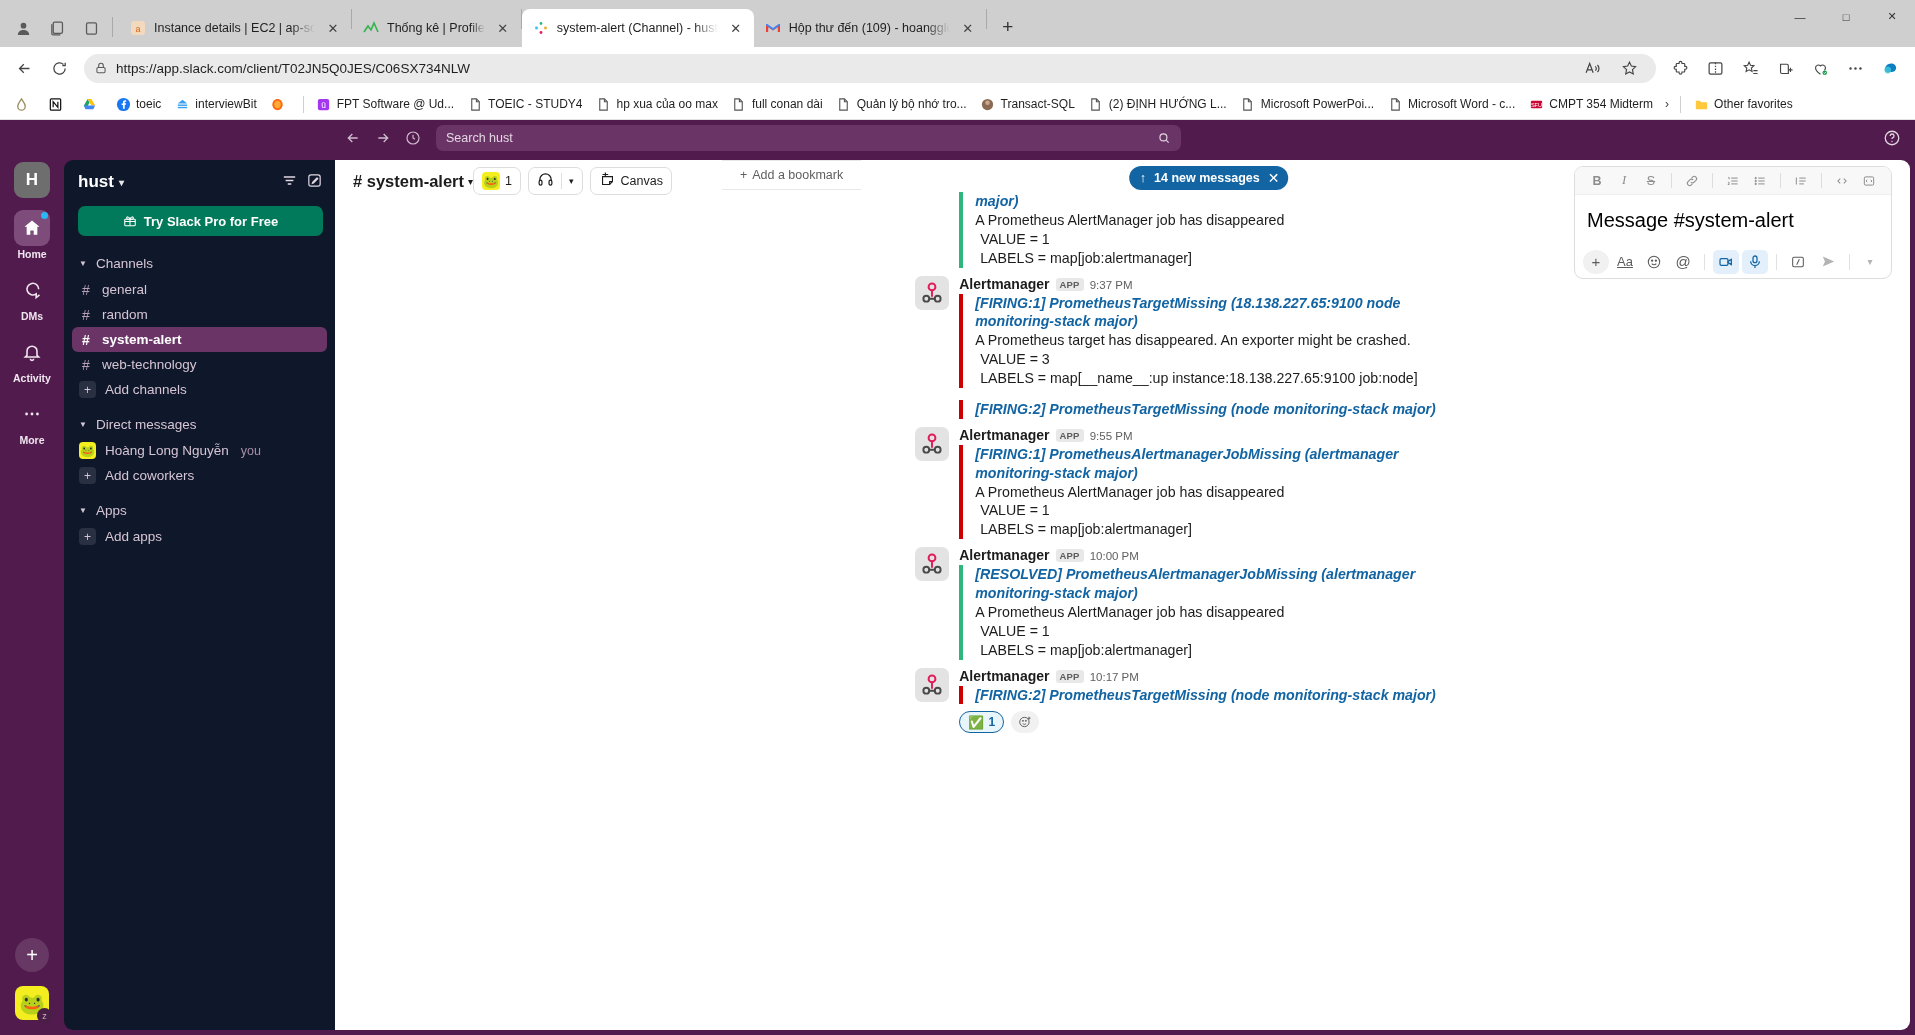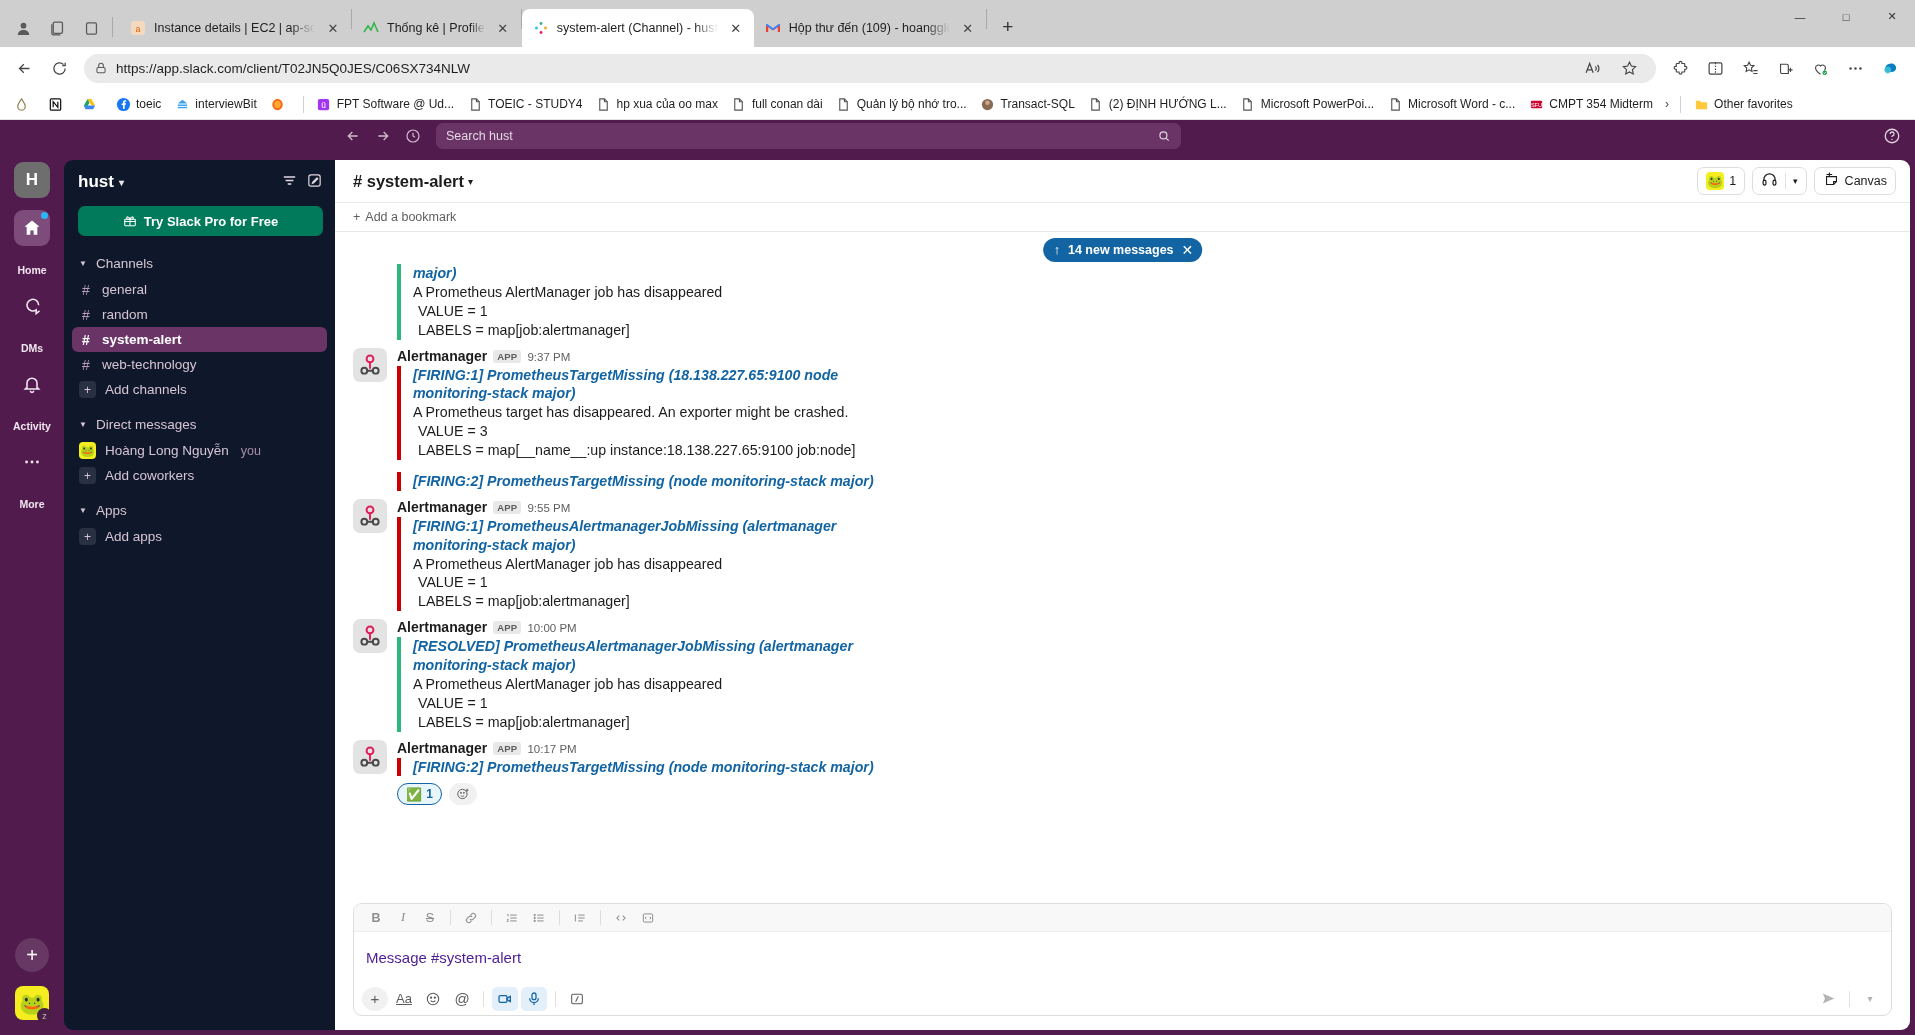--- a/index.html
+++ b/index.html
@@ -65,22 +65,22 @@
   .bm { display: flex; align-items: center; gap: 5px; padding: 3px 6px; border-radius: 4px; white-space: nowrap; }
   .bm-ico { width: 16px; height: 16px; flex: none; display: flex; align-items: center; justify-content: center; }
   .bm-ico svg { width: 15px; height: 15px; }
   .bm-chev { padding: 3px 5px; color: #444; font-size: 12px; }
   .bm-sep { width: 1px; height: 17px; background: #d0d0d0; margin: 0 5px; }
 
   
   .slack { flex: 1; background: #511b4d; display: flex; flex-direction: column; overflow: hidden; }
 
   .slack-top {
-    height: 40px; display: flex; align-items: flex-end; flex: none;
-    padding: 11px 10px; position: relative;
+    height: 40px; display: flex; align-items: flex-start; flex: none;
+    padding: 5px 10px; position: relative;
   }
   .st-nav { display: flex; align-items: center; gap: 4px; margin-left: 330px; }
   .st-btn { width: 26px; height: 26px; display: flex; align-items: center; justify-content: center; color: #cfbccd; }
   .st-btn svg { width: 16px; height: 16px; }
   .searchbar {
     width: 745px; height: 26px; background: #6b3467; border-radius: 7px;
     display: flex; align-items: center; padding: 0 10px; margin-left: 10px;
     color: #e3d7e2; font-size: 12.5px;
   }
   .search-ico { margin-left: auto; display: flex; color: #e3d7e2; }
@@ -90,21 +90,21 @@
 
   .slack-body { flex: 1; display: flex; overflow: hidden; padding: 0 5px 5px 0; }
 
   
   .rail { width: 64px; flex: none; display: flex; flex-direction: column; align-items: center; padding-top: 2px; }
   .rail-logo {
     width: 36px; height: 36px; border-radius: 9px; background: #6e6e6e;
     color: #fff; display: flex; align-items: center; justify-content: center;
     font-size: 17px; font-weight: 700; margin-bottom: 12px;
   }
-  .rail-item { width: 56px; display: flex; flex-direction: column; align-items: center; gap: 18px; margin-bottom: 12px; color: #f0e6ef; }
+  .rail-item { width: 56px; display: flex; flex-direction: column; align-items: center; gap: 2px; margin-bottom: 12px; color: #f0e6ef; }
   .rail-box { width: 36px; height: 36px; border-radius: 9px; display: flex; align-items: center; justify-content: center; position: relative; }
   .rail-box.sel { background: #7e4c7a; }
   .rail-box svg { width: 20px; height: 20px; }
   .rail-label { font-size: 10.5px; font-weight: 700; }
   .rail-dot { position: absolute; top: 2px; right: 2px; width: 7px; height: 7px; border-radius: 50%; background: #2bb6f6; }
   .rail-bottom { margin-top: auto; display: flex; flex-direction: column; align-items: center; gap: 14px; padding-bottom: 10px; }
   .rail-plus { width: 34px; height: 34px; border-radius: 50%; background: #74407010; background-color: rgba(255,255,255,.13); color: #fff; display: flex; align-items: center; justify-content: center; font-size: 20px; }
   .rail-avatar { width: 34px; height: 34px; border-radius: 8px; position: relative; overflow: visible; }
   .rail-avatar .pic { width: 34px; height: 34px; border-radius: 8px; background: #f4ee21; display: flex; align-items: center; justify-content: center; font-size: 21px; line-height: 1; }
   .rail-avatar .presence { position: absolute; right: -3px; bottom: -3px; width: 15px; height: 15px; border-radius: 50%; background: #4a1f46; color: #c9b5c8; font-size: 9px; display: flex; align-items: center; justify-content: center; }
@@ -135,21 +135,21 @@
   .sb-row.active .sb-hash { color: #fff; }
   .sb-plus {
     width: 17px; height: 17px; border-radius: 4px; background: rgba(255,255,255,.11);
     display: flex; align-items: center; justify-content: center; font-size: 12px; color: #d6c6d5;
   }
   .sb-dm-avatar { width: 17px; height: 17px; border-radius: 4px; background: #f4ee21; display: flex; align-items: center; justify-content: center; font-size: 12px; line-height: 1; }
   .sb-you { color: #a98fa8; font-size: 12.5px; margin-left: 3px; }
   .sb-gap { height: 9px; }
 
   
-  .main { flex: 1; background: #fff; border-radius: 0 9px 9px 0; display: flex; flex-direction: column; overflow: hidden; min-width: 0; }
+  .main { flex: 1; background: #fff; border-radius: 0 9px 9px 0; display: flex; flex-direction: row; overflow: hidden; min-width: 0; gap: 36px; }
   .ch-head { height: 42px; flex: none; display: flex; align-items: center; padding: 0 14px 0 18px; }
   .ch-name { font-size: 16.5px; font-weight: 700; color: #1d1c1d; display: flex; align-items: center; gap: 4px; }
   .ch-name .chev { font-size: 10px; font-weight: 400; }
   .ch-right { margin-left: auto; display: flex; align-items: center; gap: 7px; }
   .pill { height: 28px; border: 1px solid #ddd; border-radius: 7px; display: flex; align-items: center; padding: 0 8px; gap: 5px; font-size: 12.5px; color: #1d1c1d; }
   .pill svg { width: 17px; height: 17px; }
   .mini-ava { width: 18px; height: 18px; border-radius: 4px; background: #f4ee21; display: flex; align-items: center; justify-content: center; font-size: 13px; line-height: 1; }
   .pill .vdiv { width: 1px; height: 16px; background: #e0e0e0; margin: 0 2px; }
 
   .bookmark-bar { height: 30px; flex: none; display: flex; align-items: center; padding: 0 18px; border-top: 1px solid #e8e8e8; border-bottom: 1px solid #e8e8e8; color: #5f5f5f; font-size: 12.5px; gap: 5px; }
@@ -195,21 +195,21 @@
   }
   .react-add svg { width: 14px; height: 14px; }
 
   
   .composer-wrap { flex: none; padding: 6px 18px 14px 18px; }
   .composer { border: 1px solid #ddd; border-radius: 9px; overflow: hidden; }
   .comp-toolbar { height: 28px; background: #f8f8f8; display: flex; align-items: center; padding: 0 10px; gap: 3px; border-bottom: 1px solid #eee; }
   .ct-btn { width: 24px; height: 22px; display: flex; align-items: center; justify-content: center; color: #8d8d8d; font-size: 12.5px; }
   .ct-btn svg { width: 14px; height: 14px; }
   .ct-sep { width: 1px; height: 15px; background: #ddd; margin: 0 5px; }
-  .comp-input { height: 50px; display: flex; align-items: center; padding: 0 12px; color: #4c1d95; font-size: 15px; }
+  .comp-input { height: 50px; display: flex; align-items: center; padding: 0 12px; color: #000000; font-size: 20px; }
   .comp-bottom { height: 33px; display: flex; align-items: center; padding: 0 8px; gap: 3px; }
   .cb-btn { width: 26px; height: 24px; border-radius: 5px; display: flex; align-items: center; justify-content: center; color: #5c5c5c; }
   .cb-btn svg { width: 16px; height: 16px; }
   .cb-btn.hl { background: #e3f0fb; color: #1264a3; }
   .cb-btn.round { border-radius: 50%; background: #f1f1f1; font-size: 15px; }
   .cb-sep { width: 1px; height: 16px; background: #e0e0e0; margin: 0 5px; }
   .cb-right { margin-left: auto; display: flex; align-items: center; gap: 2px; }
   .send-btn { width: 28px; height: 24px; display: flex; align-items: center; justify-content: center; color: #b3b3b3; }
   .send-btn svg { width: 17px; height: 17px; }
 </style>

